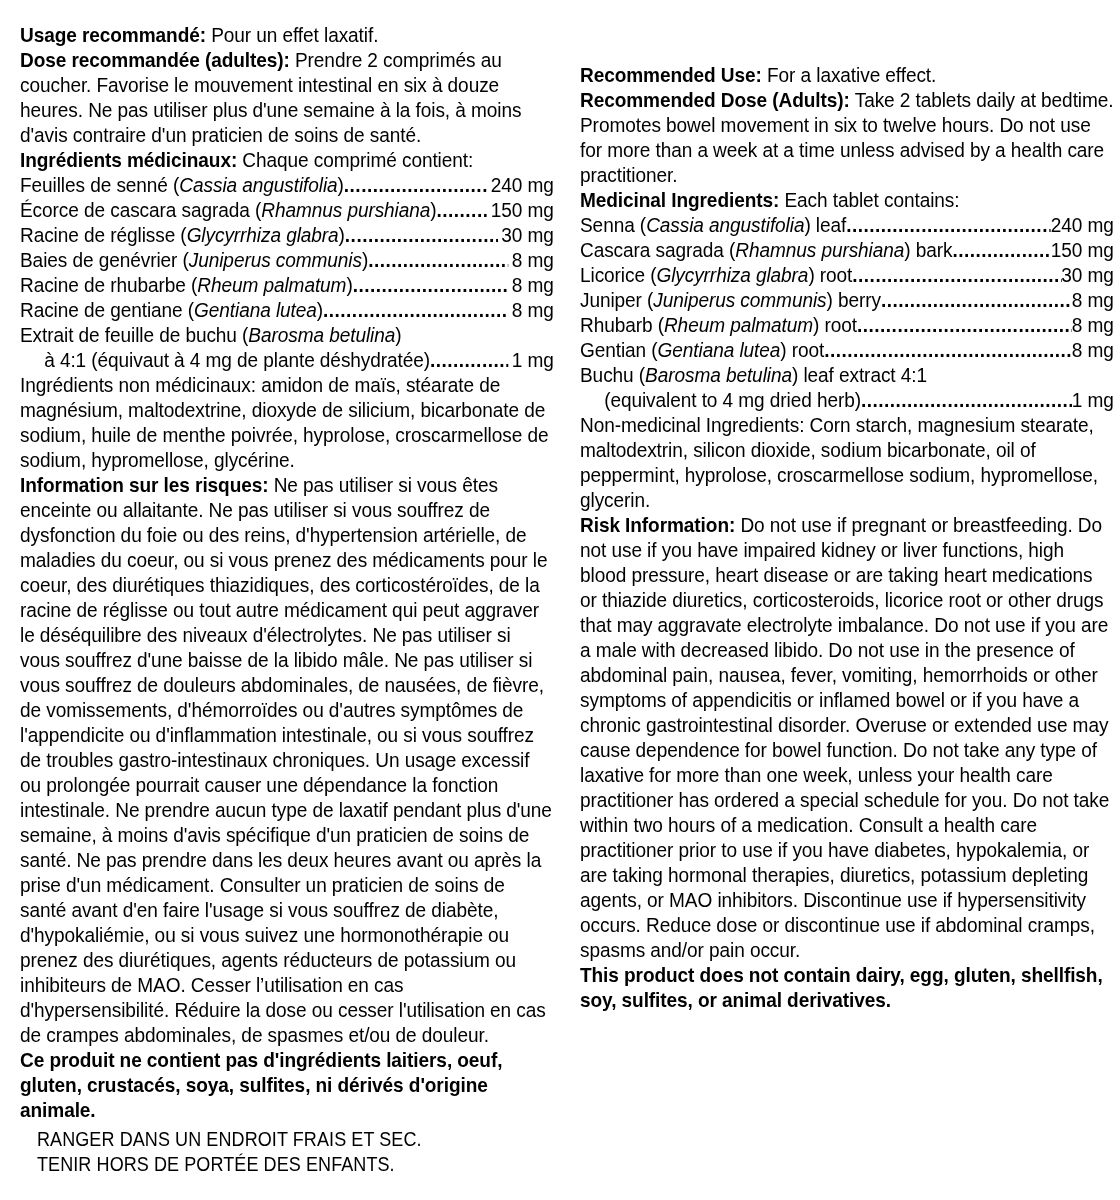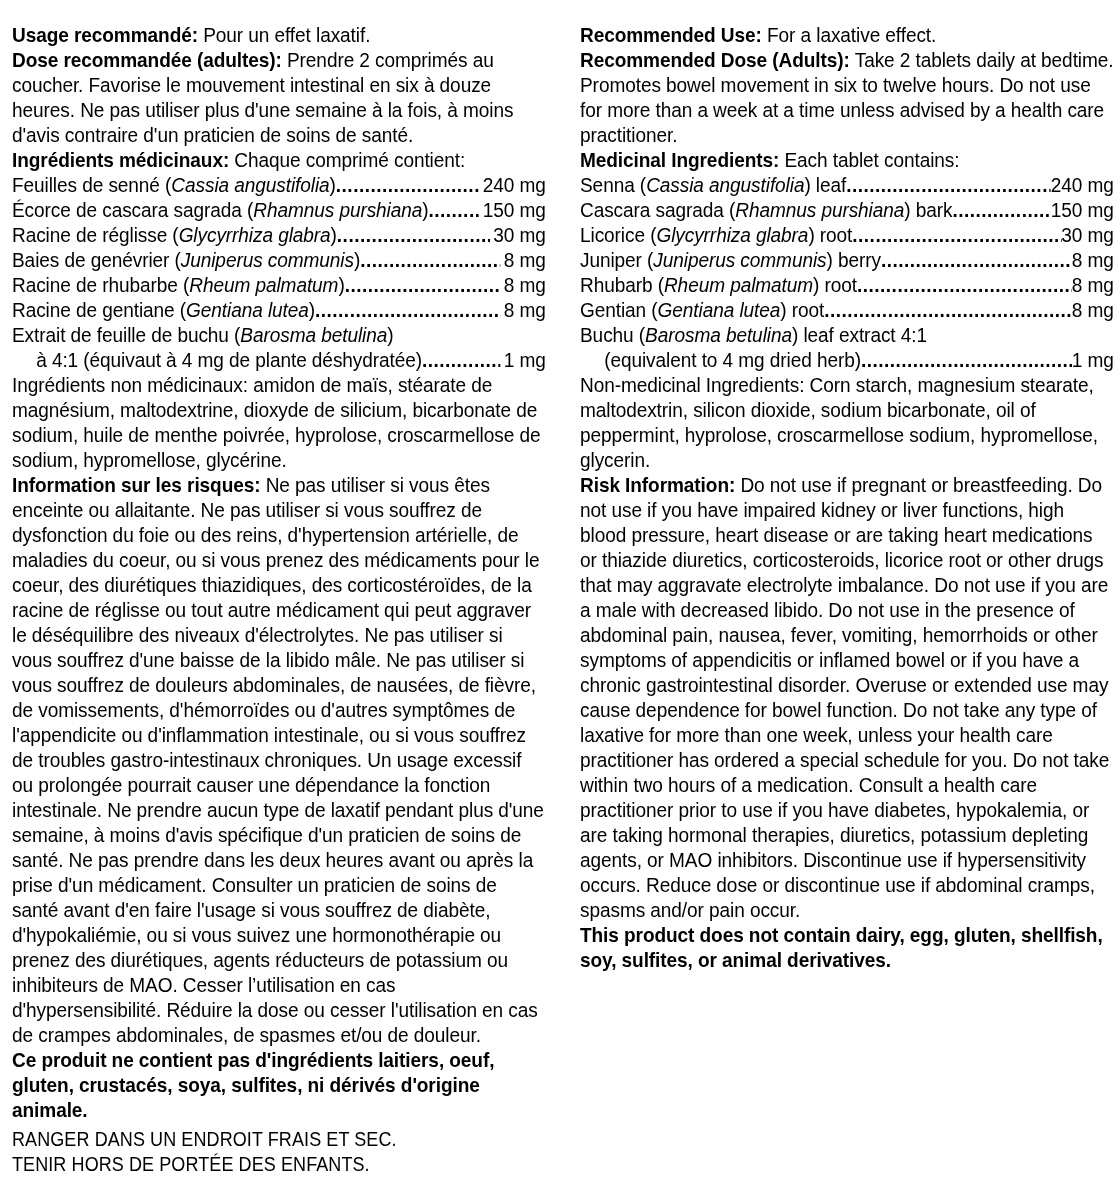--- a/index.html
+++ b/index.html
@@ -30,22 +30,22 @@
     width: 1120px;
   }
 
   .col {
     position: absolute;
     top: 0;
     font-size: 20.5px;
     line-height: 25px;
     letter-spacing: -0.1px;
   }
-  .col-fr { left: 12px;  width: 534px; }
-  .col-en { left: 580px; width: 534px; }
+  .col-fr { left: 20px;  width: 534px; }
+  .col-en { left: 580px; width: 534px; margin-top: 40px; }
 
   
   .squeeze {
     display: block;
     transform: scaleX(0.93);
     transform-origin: left top;
     width: 107.5%;
   }
 
   p {
@@ -98,21 +98,21 @@
   .ing.cont .name { padding-left: 26px; }
 
   
   .storage {
     position: absolute;
     font-size: 20px;
     line-height: 25px;
     letter-spacing: 0.1px;
   }
   .storage .squeeze { transform: scaleX(0.9); width: 111%; }
-  .storage-fr { left: 12px;  top: 1127px; width: 520px; }
+  .storage-fr { left: 37px;  top: 1127px; width: 520px; }
   .storage-en { left: 580px; top: 1127px; width: 520px; }
 </style>
 </head>
 <body>
 
 <div class="label-sheet">
 
   <div class="columns">
 
     <div class="col col-fr">

